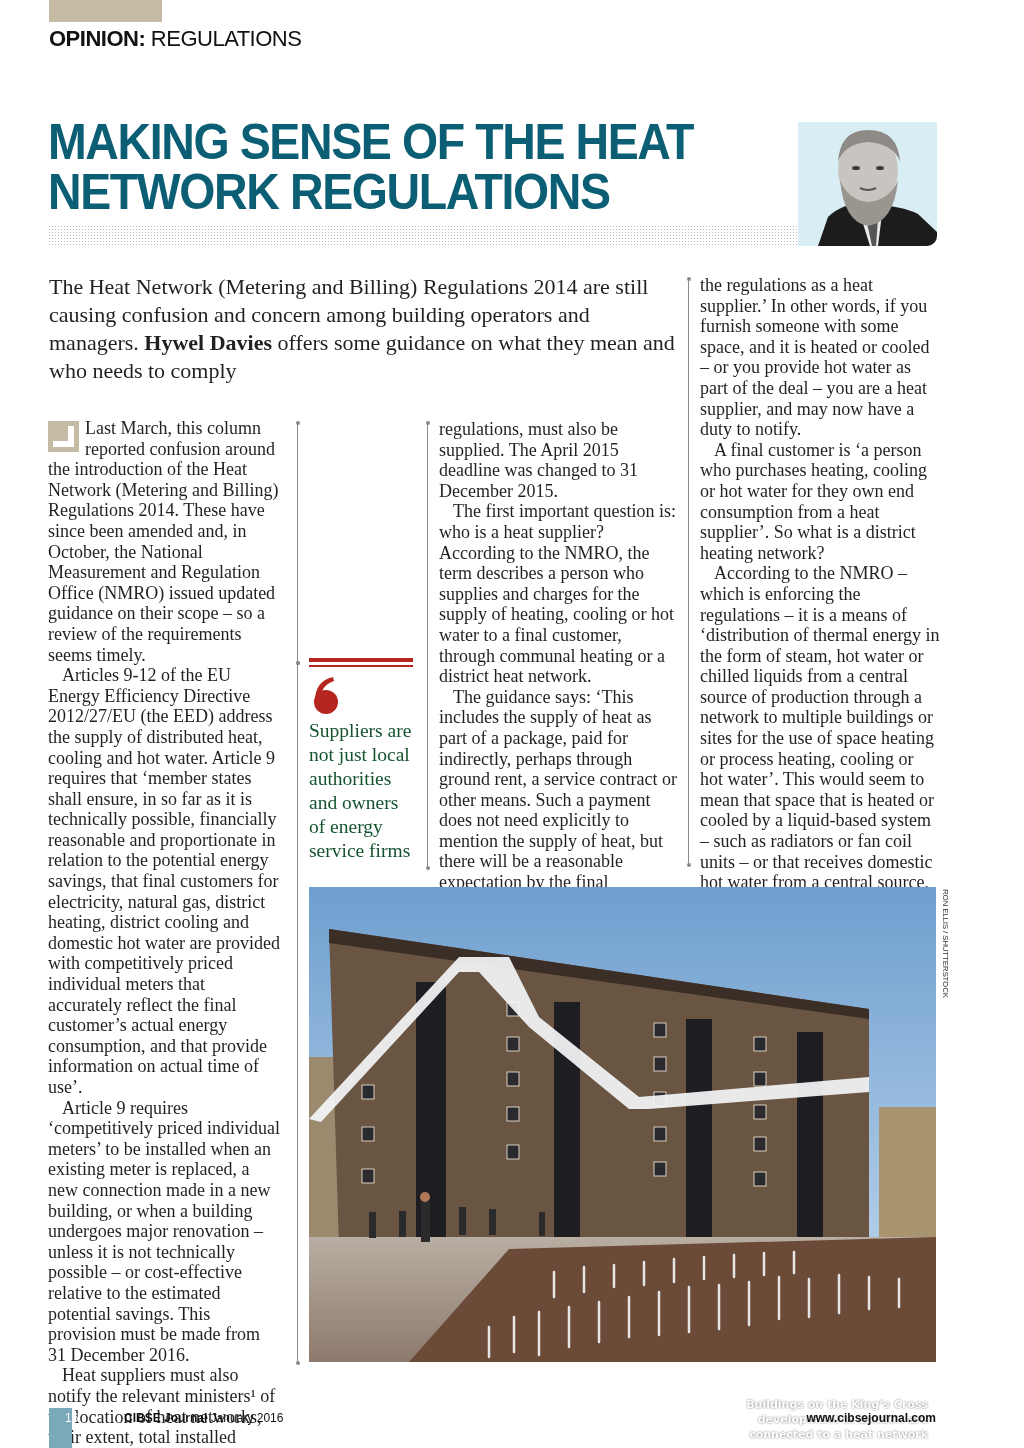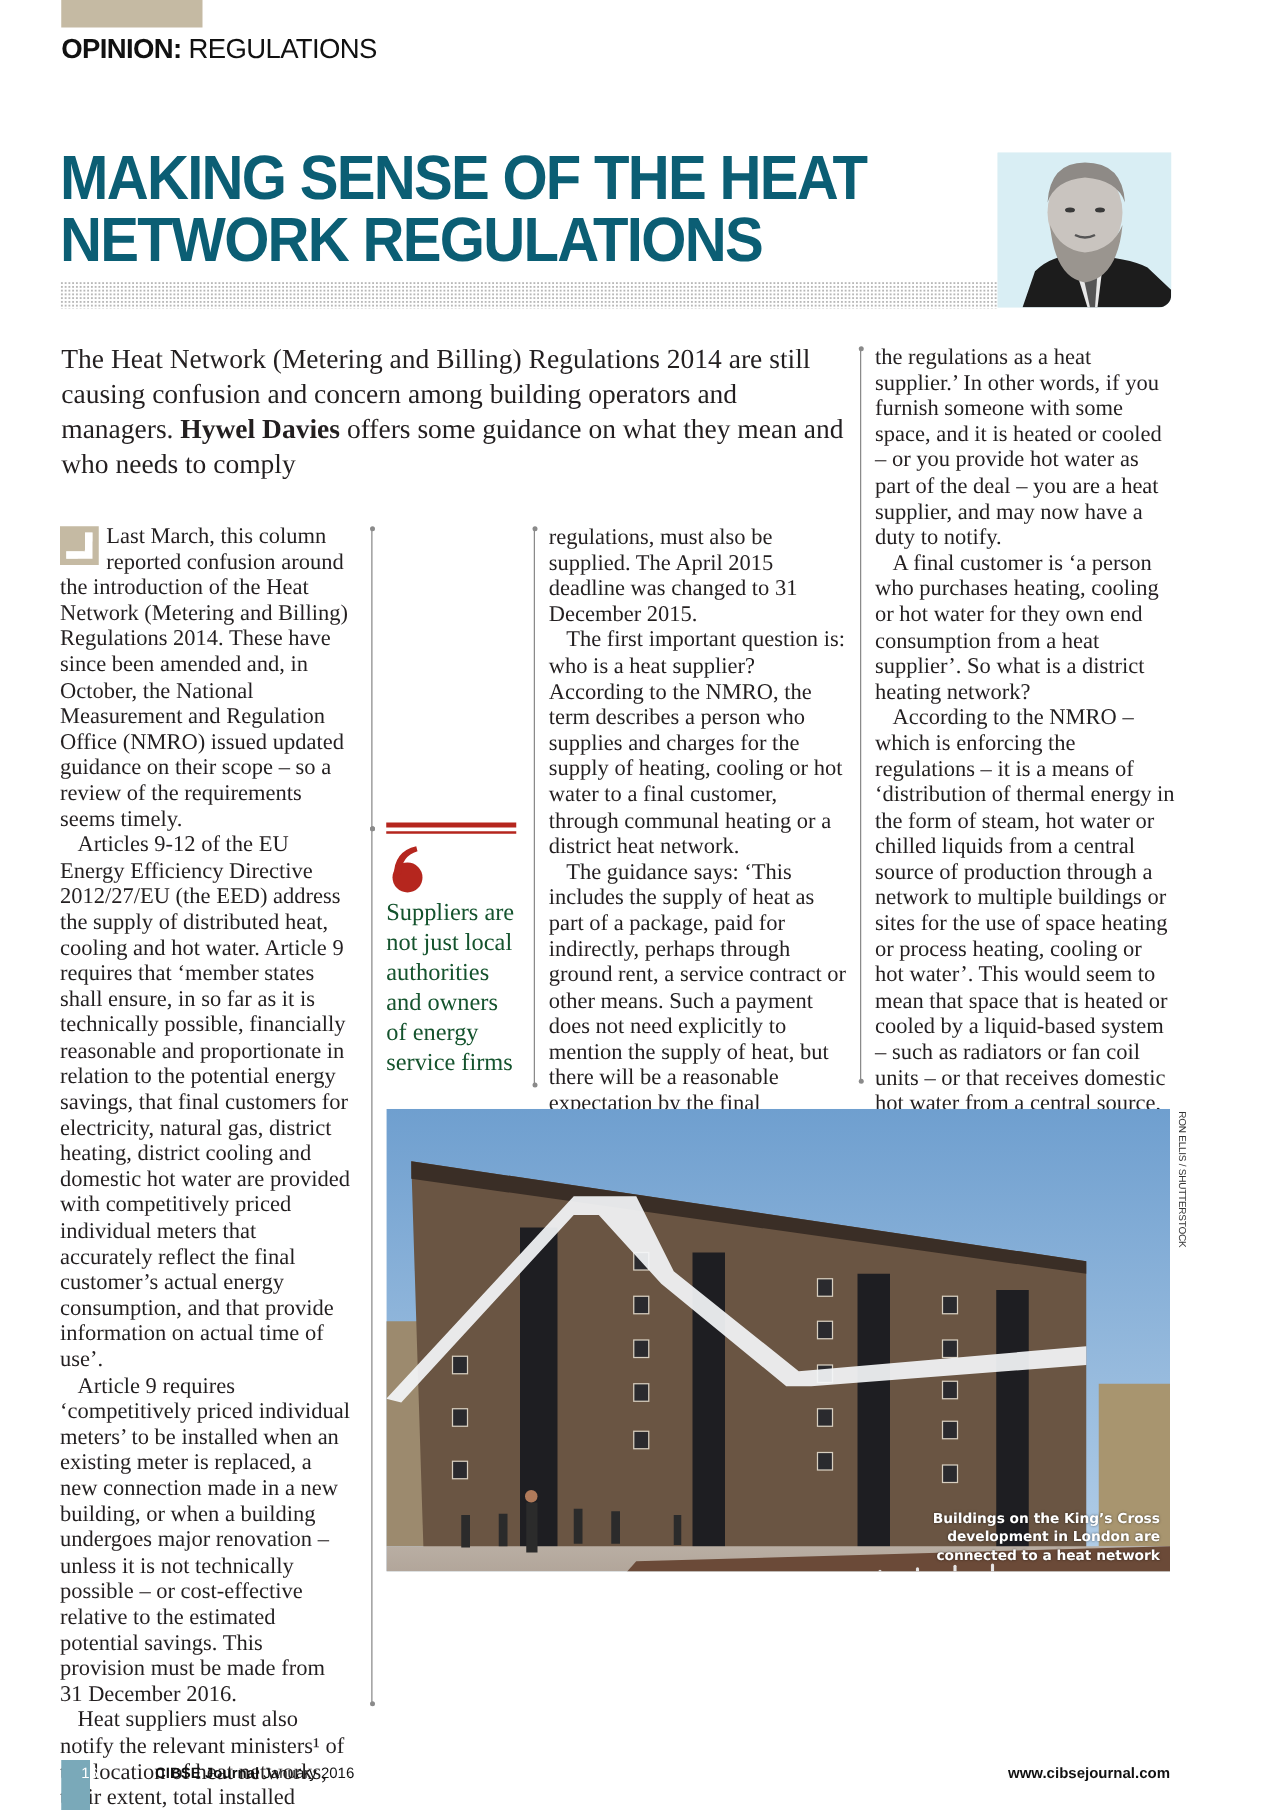--- a/index.html
+++ b/index.html
@@ -37,21 +37,21 @@
     .vrule::before, .vrule::after { content: ""; position: absolute; left: -1.5px; width: 4px; height: 4px; border-radius: 50%; background: #8a8a8a; }
     .vrule::before { top: -2px; }
     .vrule::after { bottom: -2px; }
 
     .pullquote { position: absolute; left: 309px; top: 658px; width: 106px; }
     .pq-rule1 { height: 4px; background: #b5261e; width: 104px; }
     .pq-rule2 { height: 2px; background: #b5261e; width: 104px; margin-top: 3px; }
     .pq-mark { margin-top: 8px; height: 38px; }
     .pq-text { font-size: 19.5px; line-height: 24px; color: #14532d; margin-top: 6px; }
 
-    .photo { position: absolute; left: 309px; top: 887px; width: 627px; height: 370px; overflow: hidden; }
+    .photo { position: absolute; left: 309px; top: 887px; width: 627px; height: 560px; overflow: hidden; }
     .photo svg { display: block; }
     .caption { position: absolute; right: 8px; bottom: 5px; text-align: right; font-family: "DejaVu Sans", sans-serif; font-weight: bold; font-size: 11px; line-height: 15px; color: #ffffff; text-shadow: 0 0 2px rgba(0,0,0,0.6); }
     .credit { position: absolute; left: 938px; top: 889px; width: 14px; height: 130px; }
     .credit span { position: absolute; left: 0; top: 0; transform-origin: left top; transform: translate(12px,0) rotate(90deg); white-space: nowrap; font-family: "Liberation Sans", sans-serif; font-size: 8px; letter-spacing: -0.2px; color: #333; }
 
     .folio-bar { position: absolute; left: 49px; top: 1408px; width: 23px; height: 40px; background: #7aa9b9; }
     .folio-num { position: absolute; left: 49px; top: 1411px; width: 23px; text-align: center; font-family: "Liberation Sans", sans-serif; font-size: 12px; color: #ffffff; padding-left: 16px; }
     .footer-left { position: absolute; left: 80px; top: 1411px; font-family: "Liberation Sans", sans-serif; font-size: 12px; color: #111; }
     .footer-left .brand { font-weight: bold; margin-left: 44px; }
     .footer-right { position: absolute; right: 88px; top: 1411px; font-family: "Liberation Sans", sans-serif; font-size: 12px; font-weight: bold; color: #111; }

